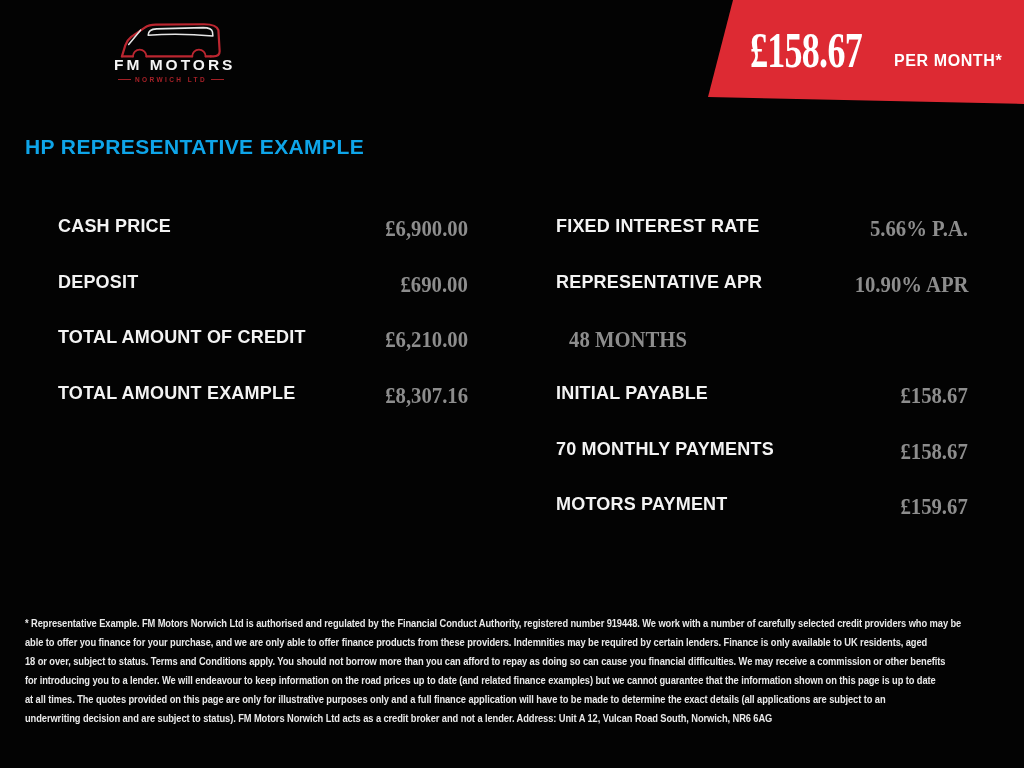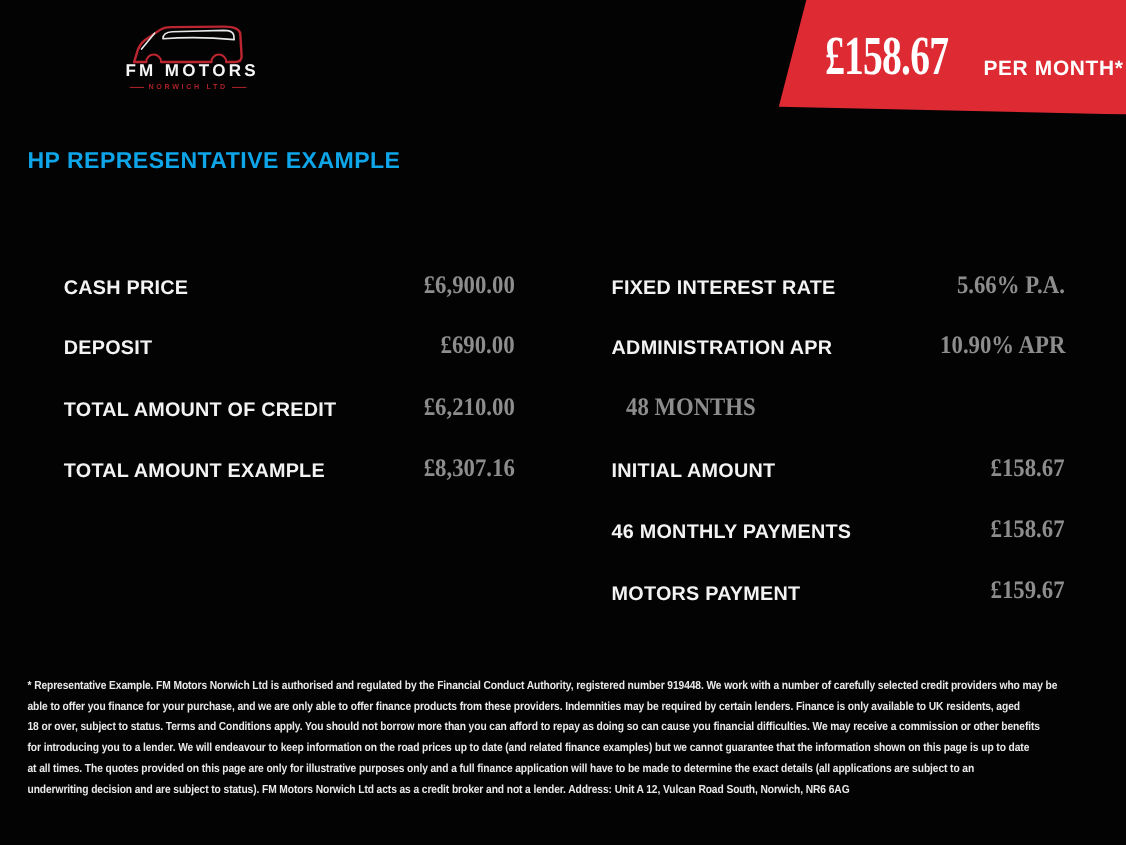--- a/index.html
+++ b/index.html
@@ -19,21 +19,21 @@
     clip-path:polygon(733px 0, 1024px 0, 1024px 104px, 708px 97px);
   }
   .banner-price {
     position:absolute; left:750px; top:25px;
     color:#ffffff; font-family:"Liberation Serif", serif;
     font-weight:700; font-size:50px; line-height:1; letter-spacing:-1px;
     display:inline-block; transform:scaleX(.72); transform-origin:left top;
   }
   .banner-suffix {
     position:absolute; left:894px; top:52px;
-    color:#ffffff; font-weight:700; font-size:19px; letter-spacing:.6px;text-align:center;
+    color:#ffffff; font-weight:700; font-size:16px; letter-spacing:.6px;text-align:center;
   }
 
   
   .logo { position:absolute; left:114px; top:22px; width:114px; text-align:right; }
   .logo svg { display:block; margin:0 auto; }
   .brand-name {
     color:#f5f5f5; font-weight:700; font-size:15.5px; letter-spacing:3px;
     margin-top:-6px; white-space:nowrap;
   }
   .brand-sub-row {
@@ -50,21 +50,21 @@
     color:#0ea5e9; font-weight:700; font-size:21px; letter-spacing:.4px;
   }
 
   
   .finance {
     position:absolute; top:216px; left:58px; width:910px;
     display:grid; grid-template-columns:410px 412px; column-gap:88px;
   }
   .fin-col { display:flex; flex-direction:column; }
   .fin-row {
-    height:55.7px; display:flex; align-items:flex-end; justify-content:space-between;
+    height:55.7px; display:flex; align-items:flex-start; justify-content:space-between;
   }
   .fin-label {
     color:#f3f3f3; font-weight:700; font-size:18px; letter-spacing:.2px; white-space:nowrap;
   }
   .fin-value {
     color:#8d8d8d; font-family:"Liberation Serif", serif;
     font-weight:700; font-size:23px; white-space:nowrap;
     display:inline-block; transform:scaleX(.9); transform-origin:right center;
   }
 
@@ -126,32 +126,32 @@
       <span class="fin-label">TOTAL AMOUNT EXAMPLE</span>
       <span class="fin-value">£8,307.16</span>
     </div>
   </div>
   <div class="fin-col">
     <div class="fin-row">
       <span class="fin-label">FIXED INTEREST RATE</span>
       <span class="fin-value">5.66% P.A.</span>
     </div>
     <div class="fin-row">
-      <span class="fin-label">ADMINISTRATION APR</span>
+      <span class="fin-label">REPRESENTATIVE APR</span>
       <span class="fin-value">10.90% APR</span>
     </div>
     <div class="fin-row">
       <span class="fin-value">48 MONTHS</span>
     </div>
     <div class="fin-row">
-      <span class="fin-label">INITIAL AMOUNT</span>
+      <span class="fin-label">INITIAL PAYABLE</span>
       <span class="fin-value">£158.67</span>
     </div>
     <div class="fin-row">
-      <span class="fin-label">46 MONTHLY PAYMENTS</span>
+      <span class="fin-label">70 MONTHLY PAYMENTS</span>
       <span class="fin-value">£158.67</span>
     </div>
     <div class="fin-row">
       <span class="fin-label">MOTORS PAYMENT</span>
       <span class="fin-value">£159.67</span>
     </div>
   </div>
 </div>
 
 <div class="disclaimer">

